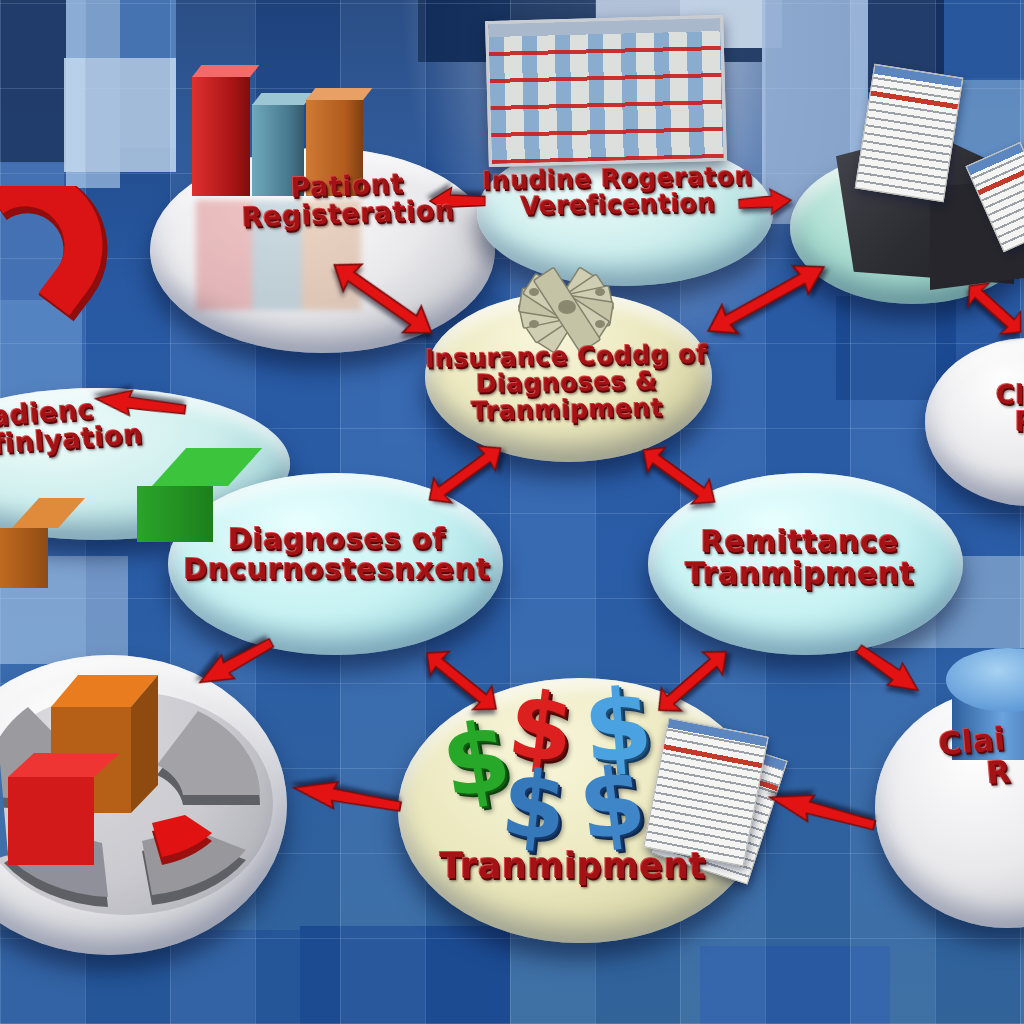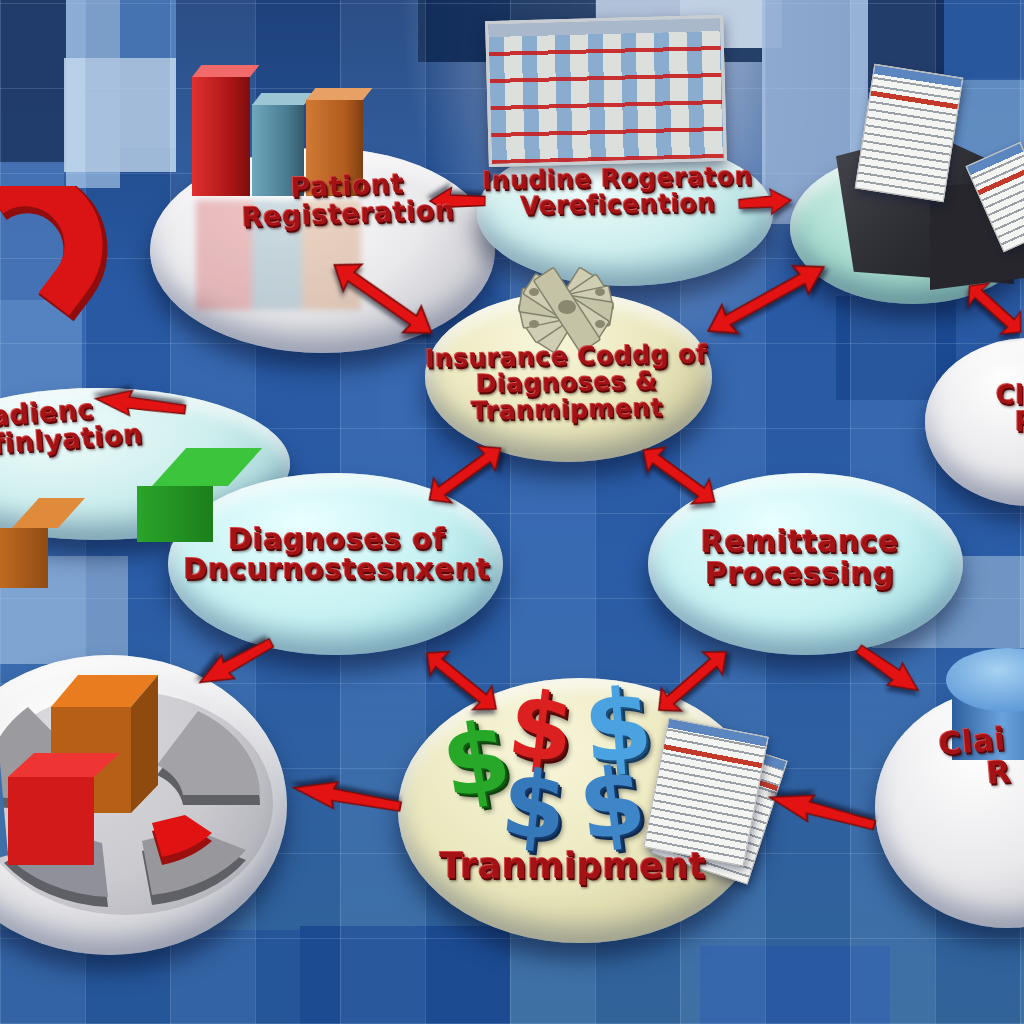--- a/index.html
+++ b/index.html
@@ -228,18 +228,18 @@
   <div class="label" data-name="label-patient-affiliation" style="left:-8px;top:394px;width:250px;font-size:27px;text-align:left;transform:rotate(-4deg);">adienc
 finlyation</div>
   <div class="label" data-name="label-insurance-coding" style="left:417px;top:344px;width:300px;font-size:25px;transform:rotate(-1deg);">Insurance Coddg of
 Diagnoses &amp;
 Tranmipment</div>
   <div class="label" data-name="label-claims-partial-right" style="left:996px;top:382px;width:120px;font-size:26px;text-align:left;">Cl
 &nbsp;&nbsp;P</div>
   <div class="label" data-name="label-charging" style="left:172px;top:524px;width:330px;font-size:29px;">Diagnoses of
 Dncurnostesnxent</div>
   <div class="label" data-name="label-remittance" style="left:650px;top:526px;width:300px;font-size:30px;">Remittance
-Processing</div>
+Tranmipment</div>
   <div class="label" data-name="label-collections" style="left:413px;top:848px;width:320px;font-size:35px;">Tranmipment</div>
   <div class="label" data-name="label-claims-partial-bottom-right" style="left:940px;top:722px;width:140px;font-size:31px;text-align:left;transform:rotate(-5deg);">Clai
 &nbsp;&nbsp;&nbsp;&nbsp;R</div>
 
 </div>
 
 </body></html>

